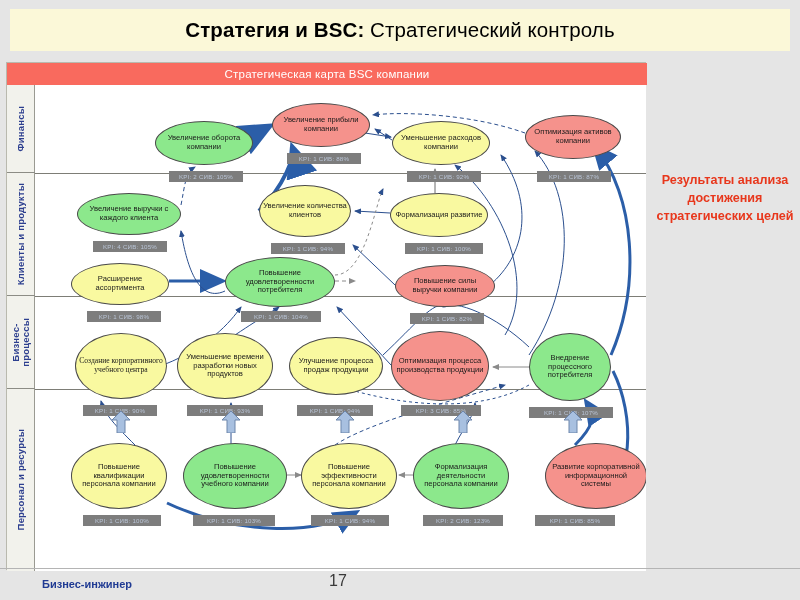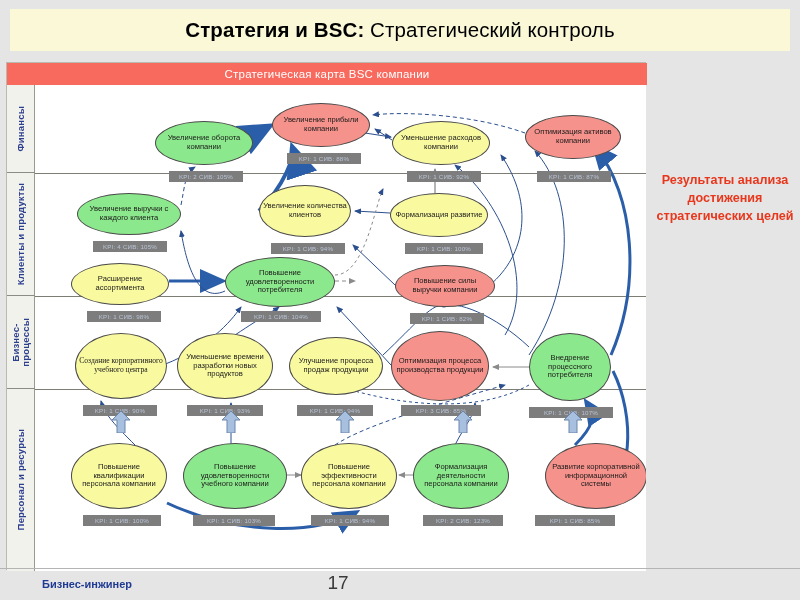--- a/index.html
+++ b/index.html
@@ -109,21 +109,21 @@
 
   
   #footer-rule { position: absolute; left: 0; top: 568px; width: 800px; height: 0;
                  border-top: 1px solid #b4b4b4; }
   #footer-brand {
     position: absolute; left: 24px; top: 578px;
     font-size: 11px; font-weight: bold; color: #1f3a93; padding-left: 18px;
   }
   #page-num {
     position: absolute; left: 318px; top: 572px; width: 40px;
-    text-align: center; font-size: 19px; color: #3a3a3a;
+    text-align: center; font-size: 16px; color: #3a3a3a;
   }
 </style>
 </head>
 <body>
 
 <div id="slide">
 
   <div id="title-banner">
     <div id="title-text">
       <span class="b">Стратегия и BSC:</span><span> Стратегический контроль</span>

